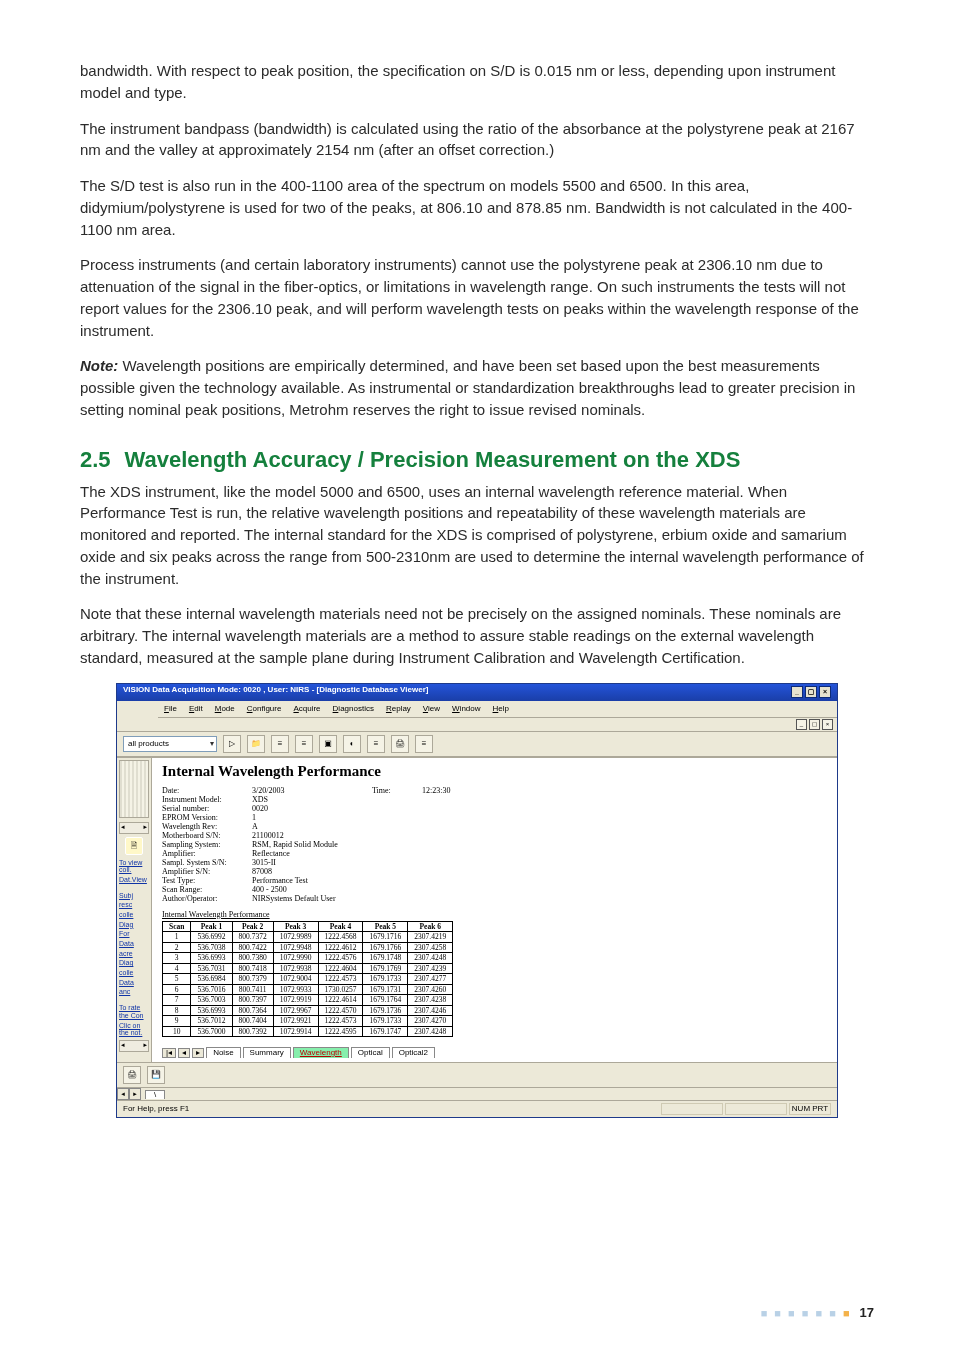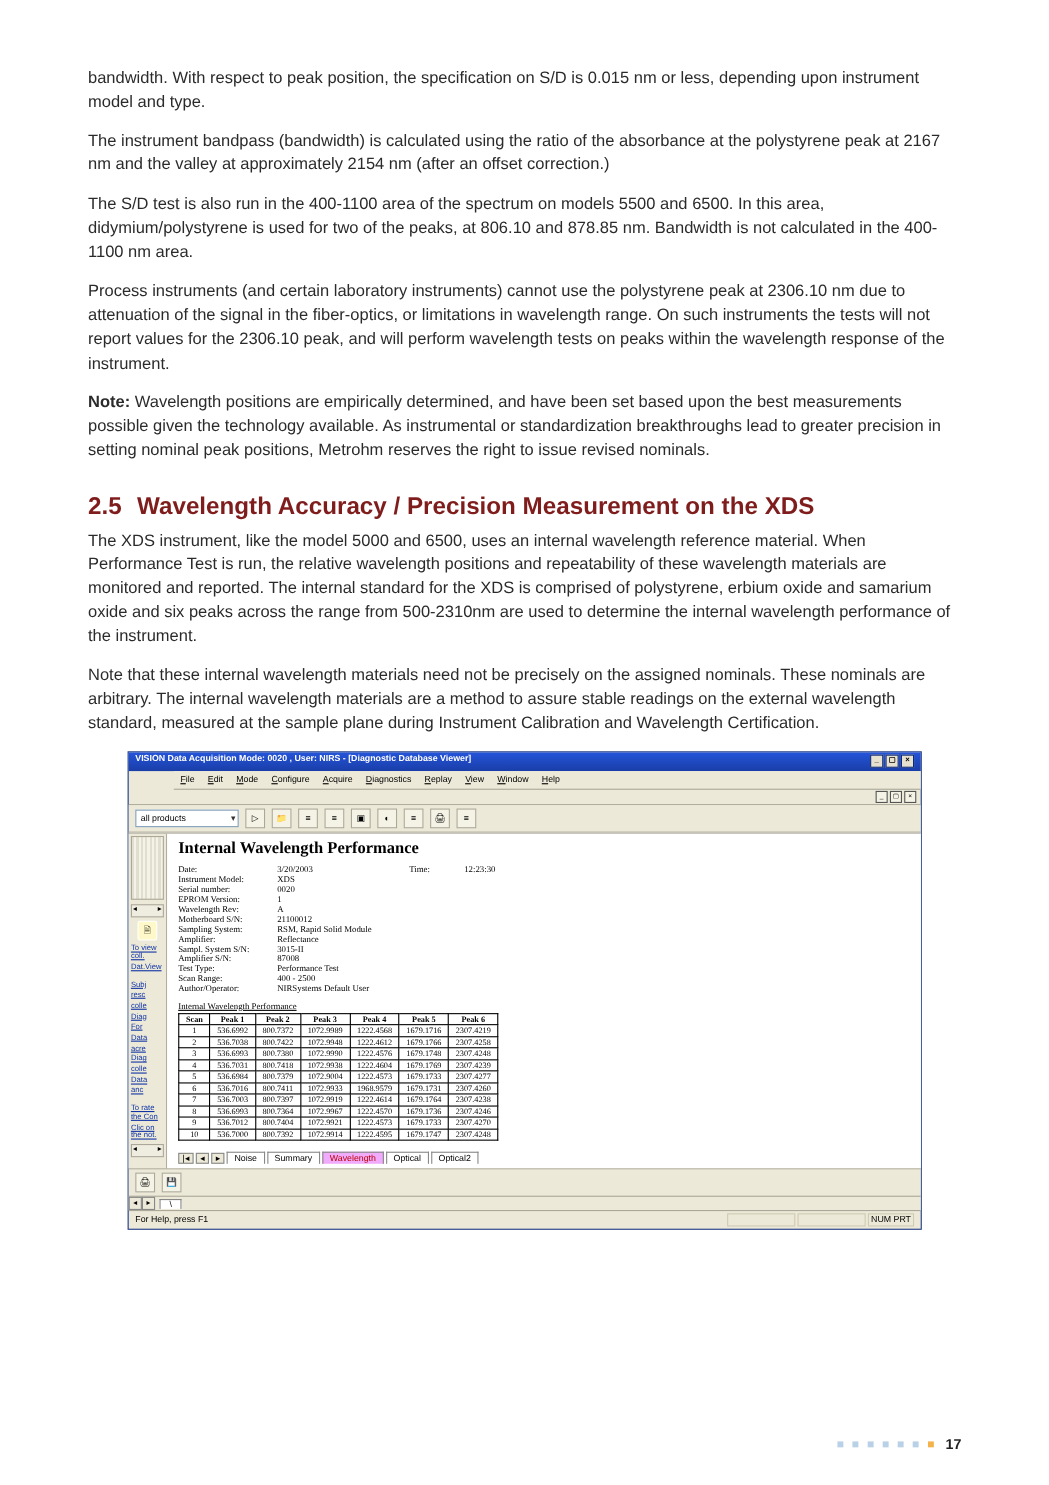--- a/index.html
+++ b/index.html
@@ -15,26 +15,26 @@
     box-sizing: border-box;
     padding: 60px 80px 30px 80px;
     position: relative;
   }
   .body-text {
     font-size: 15px;
     line-height: 1.45;
     margin: 0 0 14px 0;
     color: #2b2b2b;
   }
-  .body-text strong { font-weight: 700; }
+  .body-text strong { font-weight: 700; font-style: italic; }
   h2.section-heading {
     font-size: 22px;
     font-weight: 700;
     margin: 26px 0 8px 0;
-    color: #7f1d1d;
+    color: #15803d;
   }
   h2.section-heading .num { display: inline-block; margin-right: 14px; }
   
   .app-window {
     margin: 10px auto 0 auto;
     width: 720px;
     border: 1px solid #1e3a8a;
     font-family: Tahoma, Geneva, sans-serif;
     font-size: 8px;
     line-height: 1;
@@ -182,21 +182,21 @@
     margin-top:10px;
     font-size:8px;
   }
   .tabs-row .arrow {
     border:1px solid #888; padding:0 3px; background:#ece9d8;
   }
   .tabs-row .tab {
     border:1px solid #888; border-bottom:none;
     padding:1px 6px; background:#fff;
   }
-  .tabs-row .tab.active { background:#f0abfc; color:#b00; }
+  .tabs-row .tab.active { background:#86efac; color:#b00;text-decoration:underline; }
   .under-bar {
     display:flex; align-items:center; gap:6px;
     padding:3px 6px; border-top:1px solid #aca899; background:#ece9d8;
     height:18px;
   }
   .under-bar .btn {
     width:16px; height:16px; border:1px solid #aca899; background:#f5f3e6;
     display:inline-flex; align-items:center; justify-content:center; font-size:8px;
   }
   .scroll-area {
@@ -426,21 +426,21 @@
                 <td>1072.9004</td>
                 <td>1222.4573</td>
                 <td>1679.1733</td>
                 <td>2307.4277</td>
               </tr>
               <tr>
                 <td>6</td>
                 <td>536.7016</td>
                 <td>800.7411</td>
                 <td>1072.9933</td>
-                <td>1968.9579</td>
+                <td>1730.0257</td>
                 <td>1679.1731</td>
                 <td>2307.4260</td>
               </tr>
               <tr>
                 <td>7</td>
                 <td>536.7003</td>
                 <td>800.7397</td>
                 <td>1072.9919</td>
                 <td>1222.4614</td>
                 <td>1679.1764</td>

